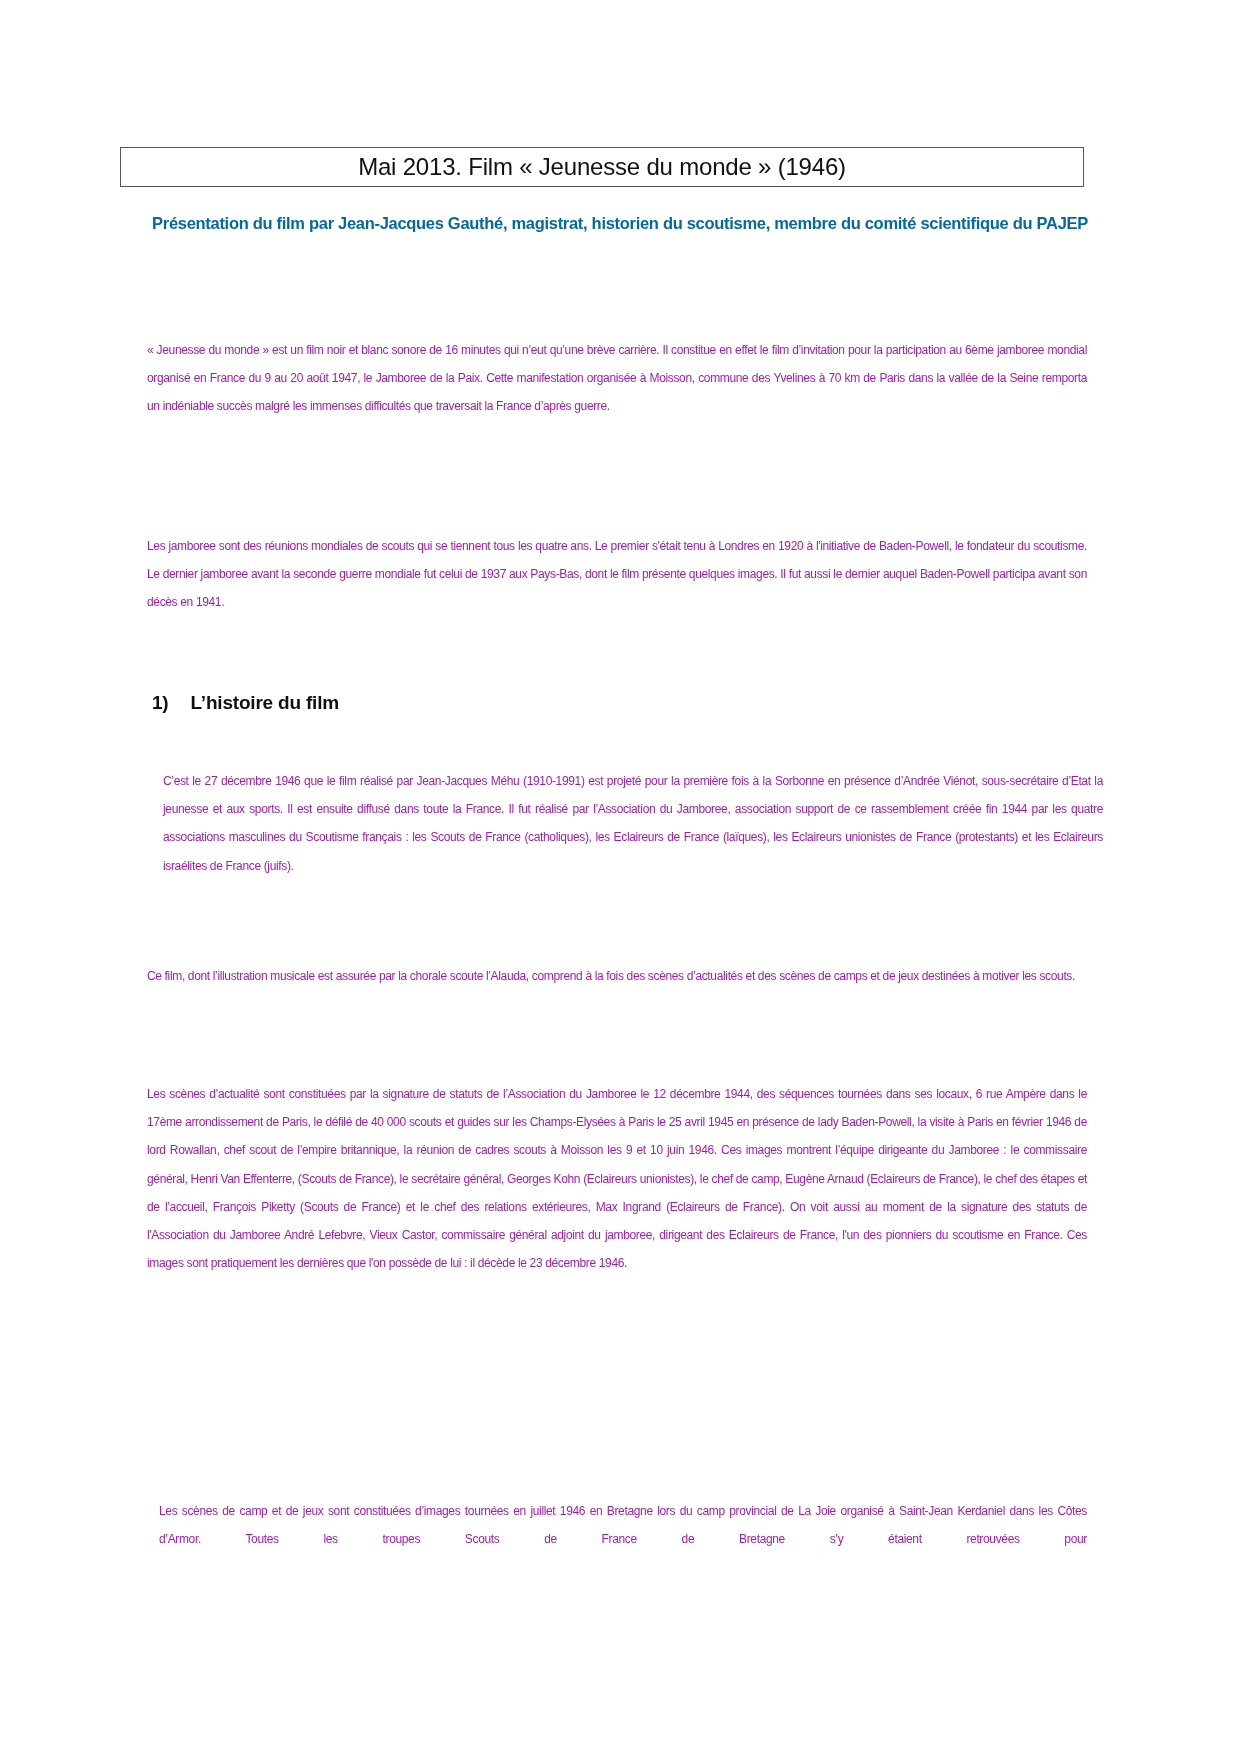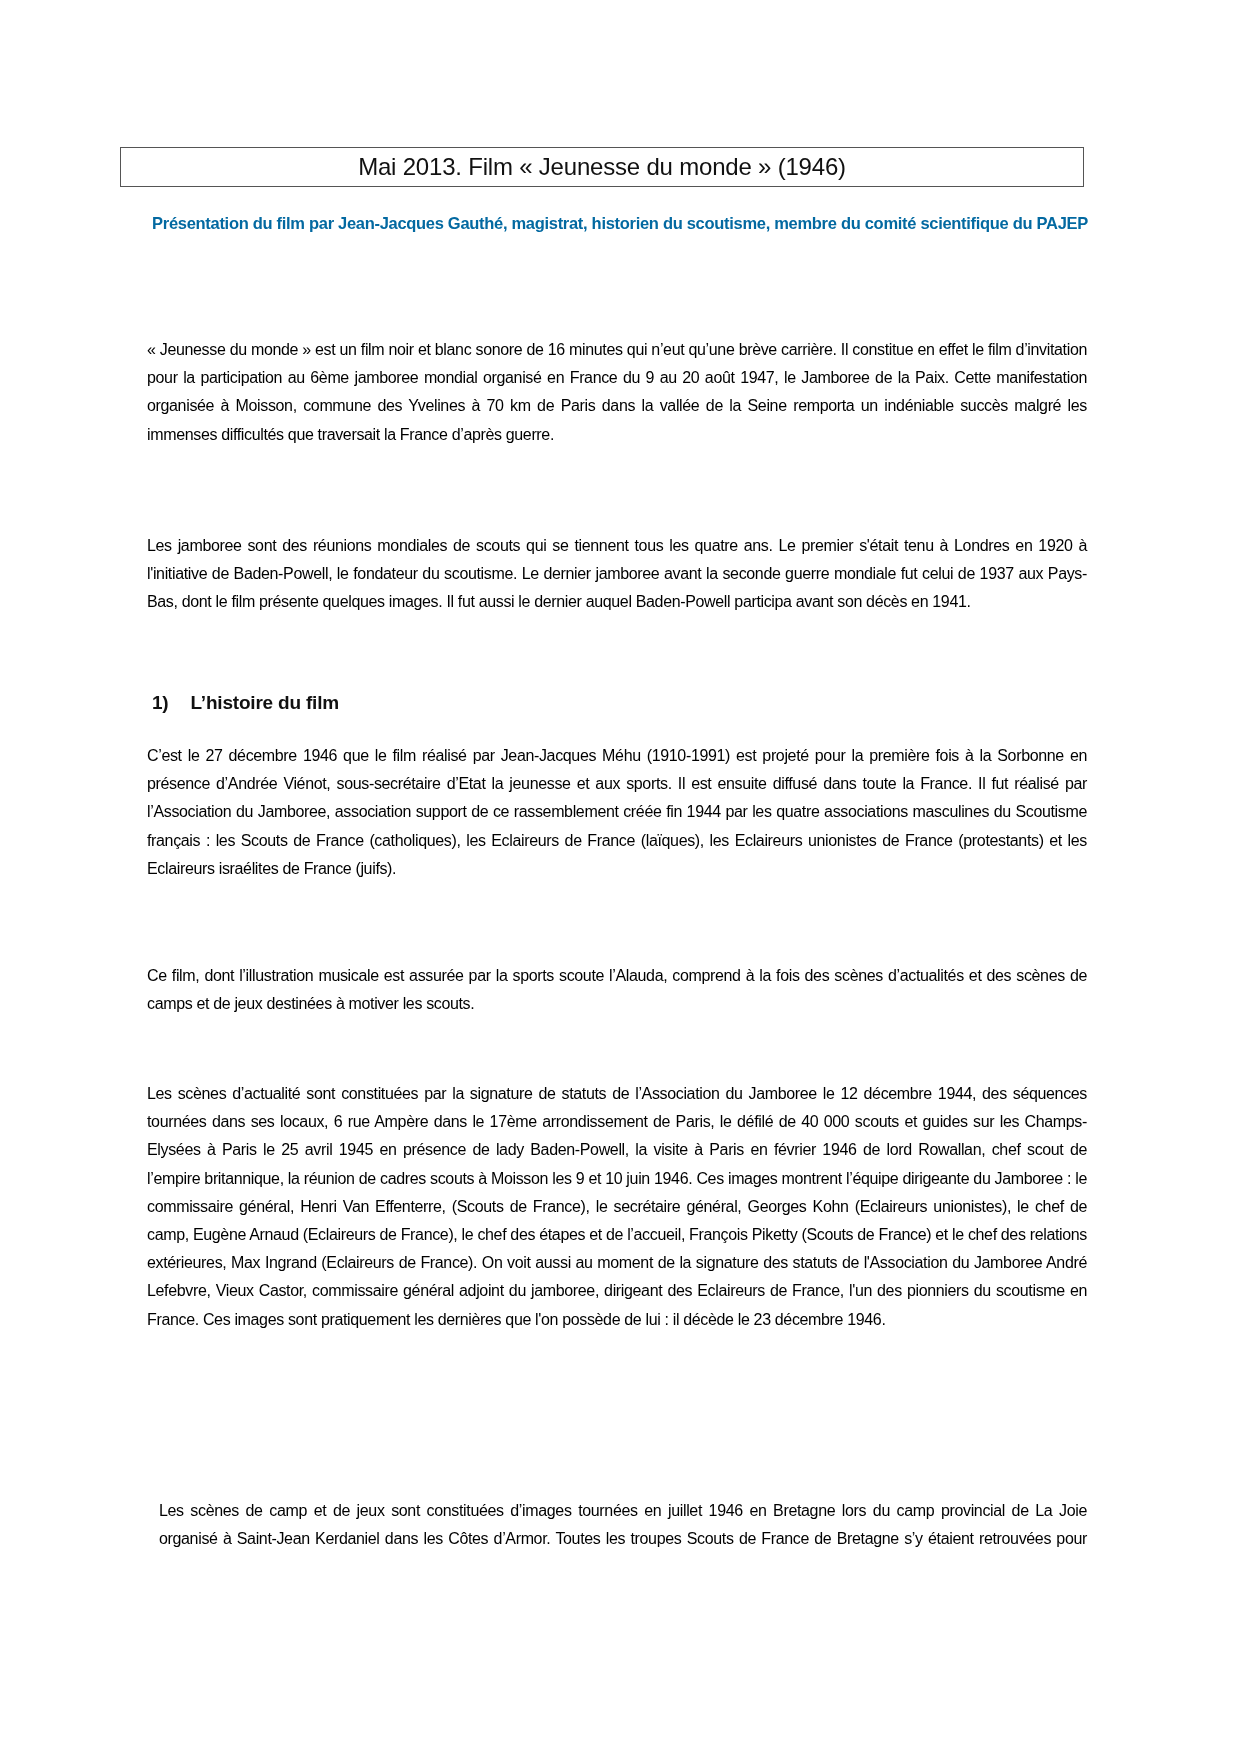--- a/index.html
+++ b/index.html
@@ -20,22 +20,22 @@
   }
 
   .subtitle {
     position: absolute; left: 148px; top: 208px; width: 940px;
     text-align: right; font-weight: bold; font-size: 16.5px; line-height: 30px;
     color: #0369a1; letter-spacing: -0.3px;
   }
 
   .body-text {
     position: absolute; left: 147px; width: 940px;
-    font-size: 16px; line-height: 28.2px; text-align: justify;
-    color: #000000; letter-spacing: -0.35px;
+    font-size: 12px; line-height: 28.2px; text-align: justify;
+    color: #a21caf; letter-spacing: -0.35px;
   }
   .body-text p { margin: 0; }
 
   .section-heading {
     position: absolute; left: 152px; top: 692px;
     font-weight: bold; font-size: 19px; color: #111;
     display: flex; gap: 22px; letter-spacing: -0.2px;
   }
 </style>
 </head>
@@ -55,26 +55,26 @@
 
   <div class="body-text" style="top:532px;">
     <p>Les jamboree sont des réunions mondiales de scouts qui se tiennent tous les quatre ans. Le premier s'était tenu à Londres en 1920 à l'initiative de Baden-Powell, le fondateur du scoutisme. Le dernier jamboree avant la seconde guerre mondiale fut celui de 1937 aux Pays-Bas, dont le film présente quelques images. Il fut aussi le dernier auquel Baden-Powell participa avant son décès en 1941.</p>
   </div>
 
   <div class="section-heading">
     <span>1)</span>
     <span>L’histoire du film</span>
   </div>
 
-  <div class="body-text" style="top:742px;">
+  <div class="body-text" style="top:767px;margin-left:16px;">
     <p>C’est le 27 décembre 1946 que le film réalisé par Jean-Jacques Méhu (1910-1991) est projeté pour la première fois à la Sorbonne en présence d’Andrée Viénot, sous-secrétaire d’Etat la jeunesse et aux sports. Il est ensuite diffusé dans toute la France. Il fut réalisé par l’Association du Jamboree, association support de ce rassemblement créée fin 1944 par les quatre associations masculines du Scoutisme français : les Scouts de France (catholiques), les Eclaireurs de France (laïques), les Eclaireurs unionistes de France (protestants) et les Eclaireurs israélites de France (juifs).</p>
   </div>
 
   <div class="body-text" style="top:962px;">
-    <p>Ce film, dont l’illustration musicale est assurée par la sports scoute l’Alauda, comprend à la fois des scènes d’actualités et des scènes de camps et de jeux destinées à motiver les scouts.</p>
+    <p>Ce film, dont l’illustration musicale est assurée par la chorale scoute l’Alauda, comprend à la fois des scènes d’actualités et des scènes de camps et de jeux destinées à motiver les scouts.</p>
   </div>
 
   <div class="body-text" style="top:1080px;">
     <p>Les scènes d’actualité sont constituées par la signature de statuts de l’Association du Jamboree le 12 décembre 1944, des séquences tournées dans ses locaux, 6 rue Ampère dans le 17ème arrondissement de Paris, le défilé de 40 000 scouts et guides sur les Champs-Elysées à Paris le 25 avril 1945 en présence de lady Baden-Powell, la visite à Paris en février 1946 de lord Rowallan, chef scout de l’empire britannique, la réunion de cadres scouts à Moisson les 9 et 10 juin 1946. Ces images montrent l’équipe dirigeante du Jamboree : le commissaire général, Henri Van Effenterre, (Scouts de France), le secrétaire général, Georges Kohn (Eclaireurs unionistes), le chef de camp, Eugène Arnaud (Eclaireurs de France), le chef des étapes et de l’accueil, François Piketty (Scouts de France) et le chef des relations extérieures, Max Ingrand (Eclaireurs de France). On voit aussi au moment de la signature des statuts de l'Association du Jamboree André Lefebvre, Vieux Castor, commissaire général adjoint du jamboree, dirigeant des Eclaireurs de France, l'un des pionniers du scoutisme en France. Ces images sont pratiquement les dernières que l'on possède de lui : il décède le 23 décembre 1946.</p>
   </div>
 
   <div class="body-text" style="top:1497px;">
     <p style="text-align-last: justify; margin-left: 12px;">Les scènes de  camp et de jeux sont constituées d’images tournées en juillet 1946 en Bretagne lors du camp provincial de La Joie organisé à Saint-Jean Kerdaniel dans les Côtes d’Armor. Toutes les troupes Scouts de France de Bretagne s’y étaient retrouvées pour</p>
   </div>
 

